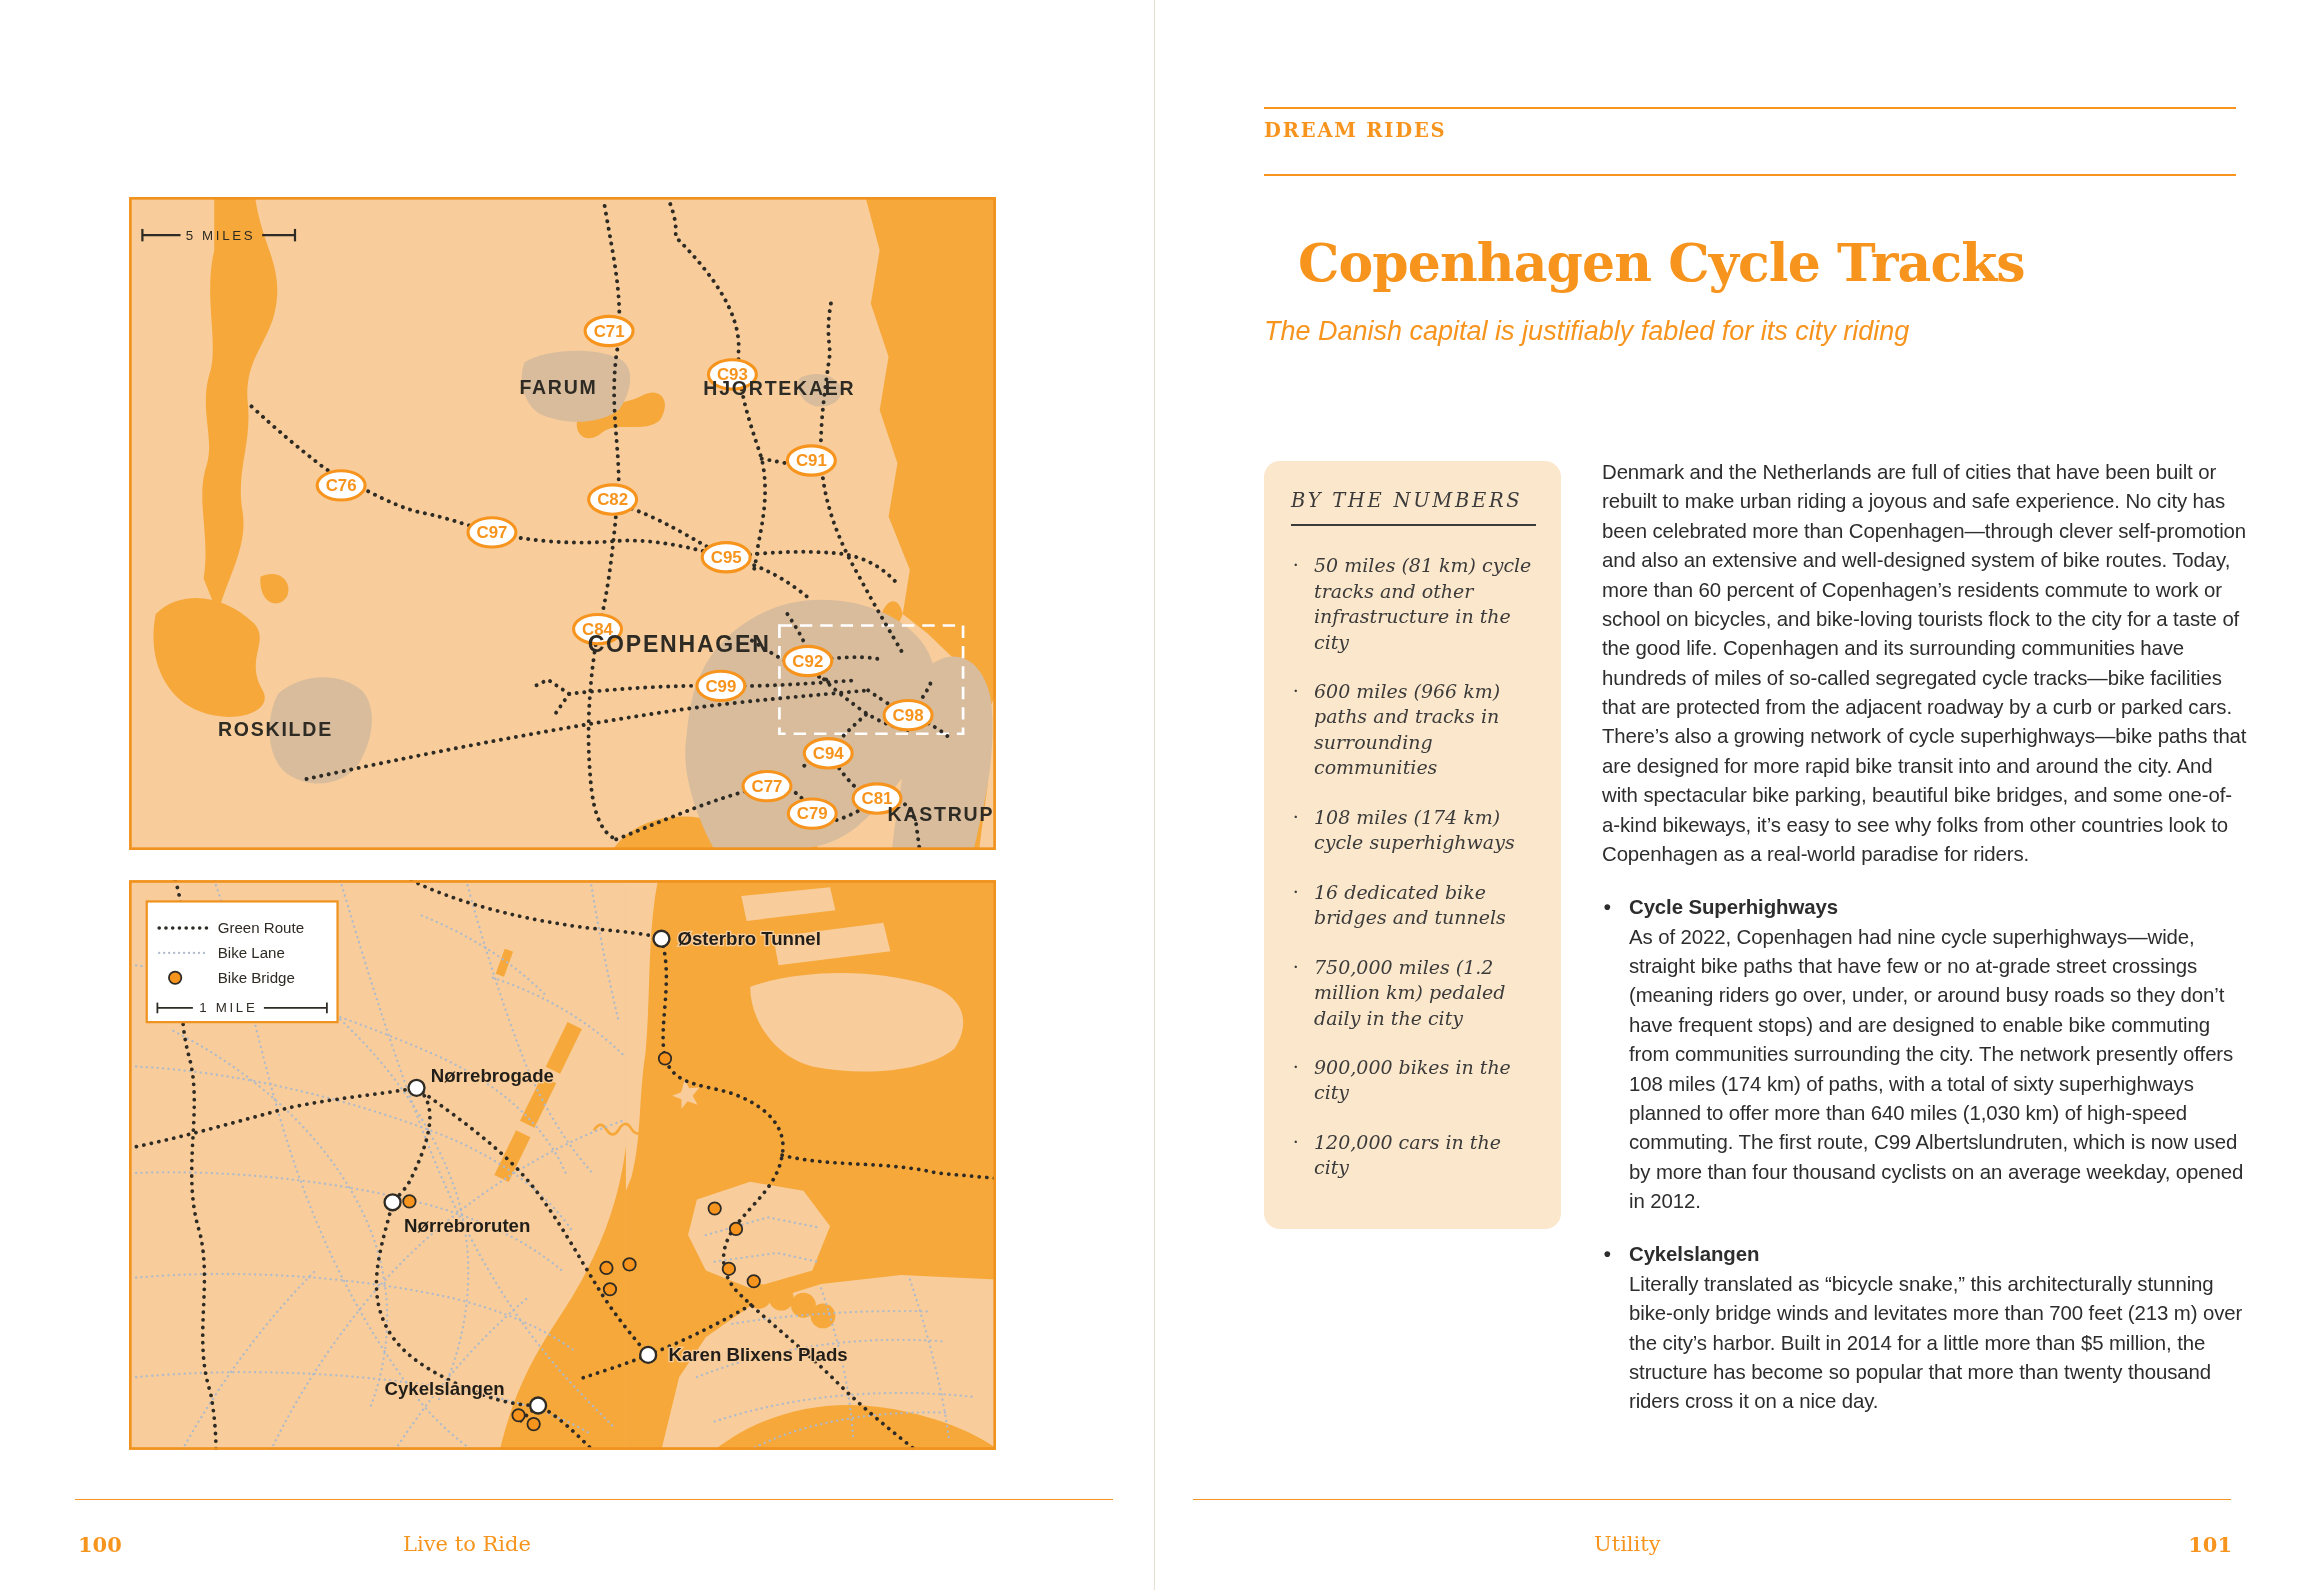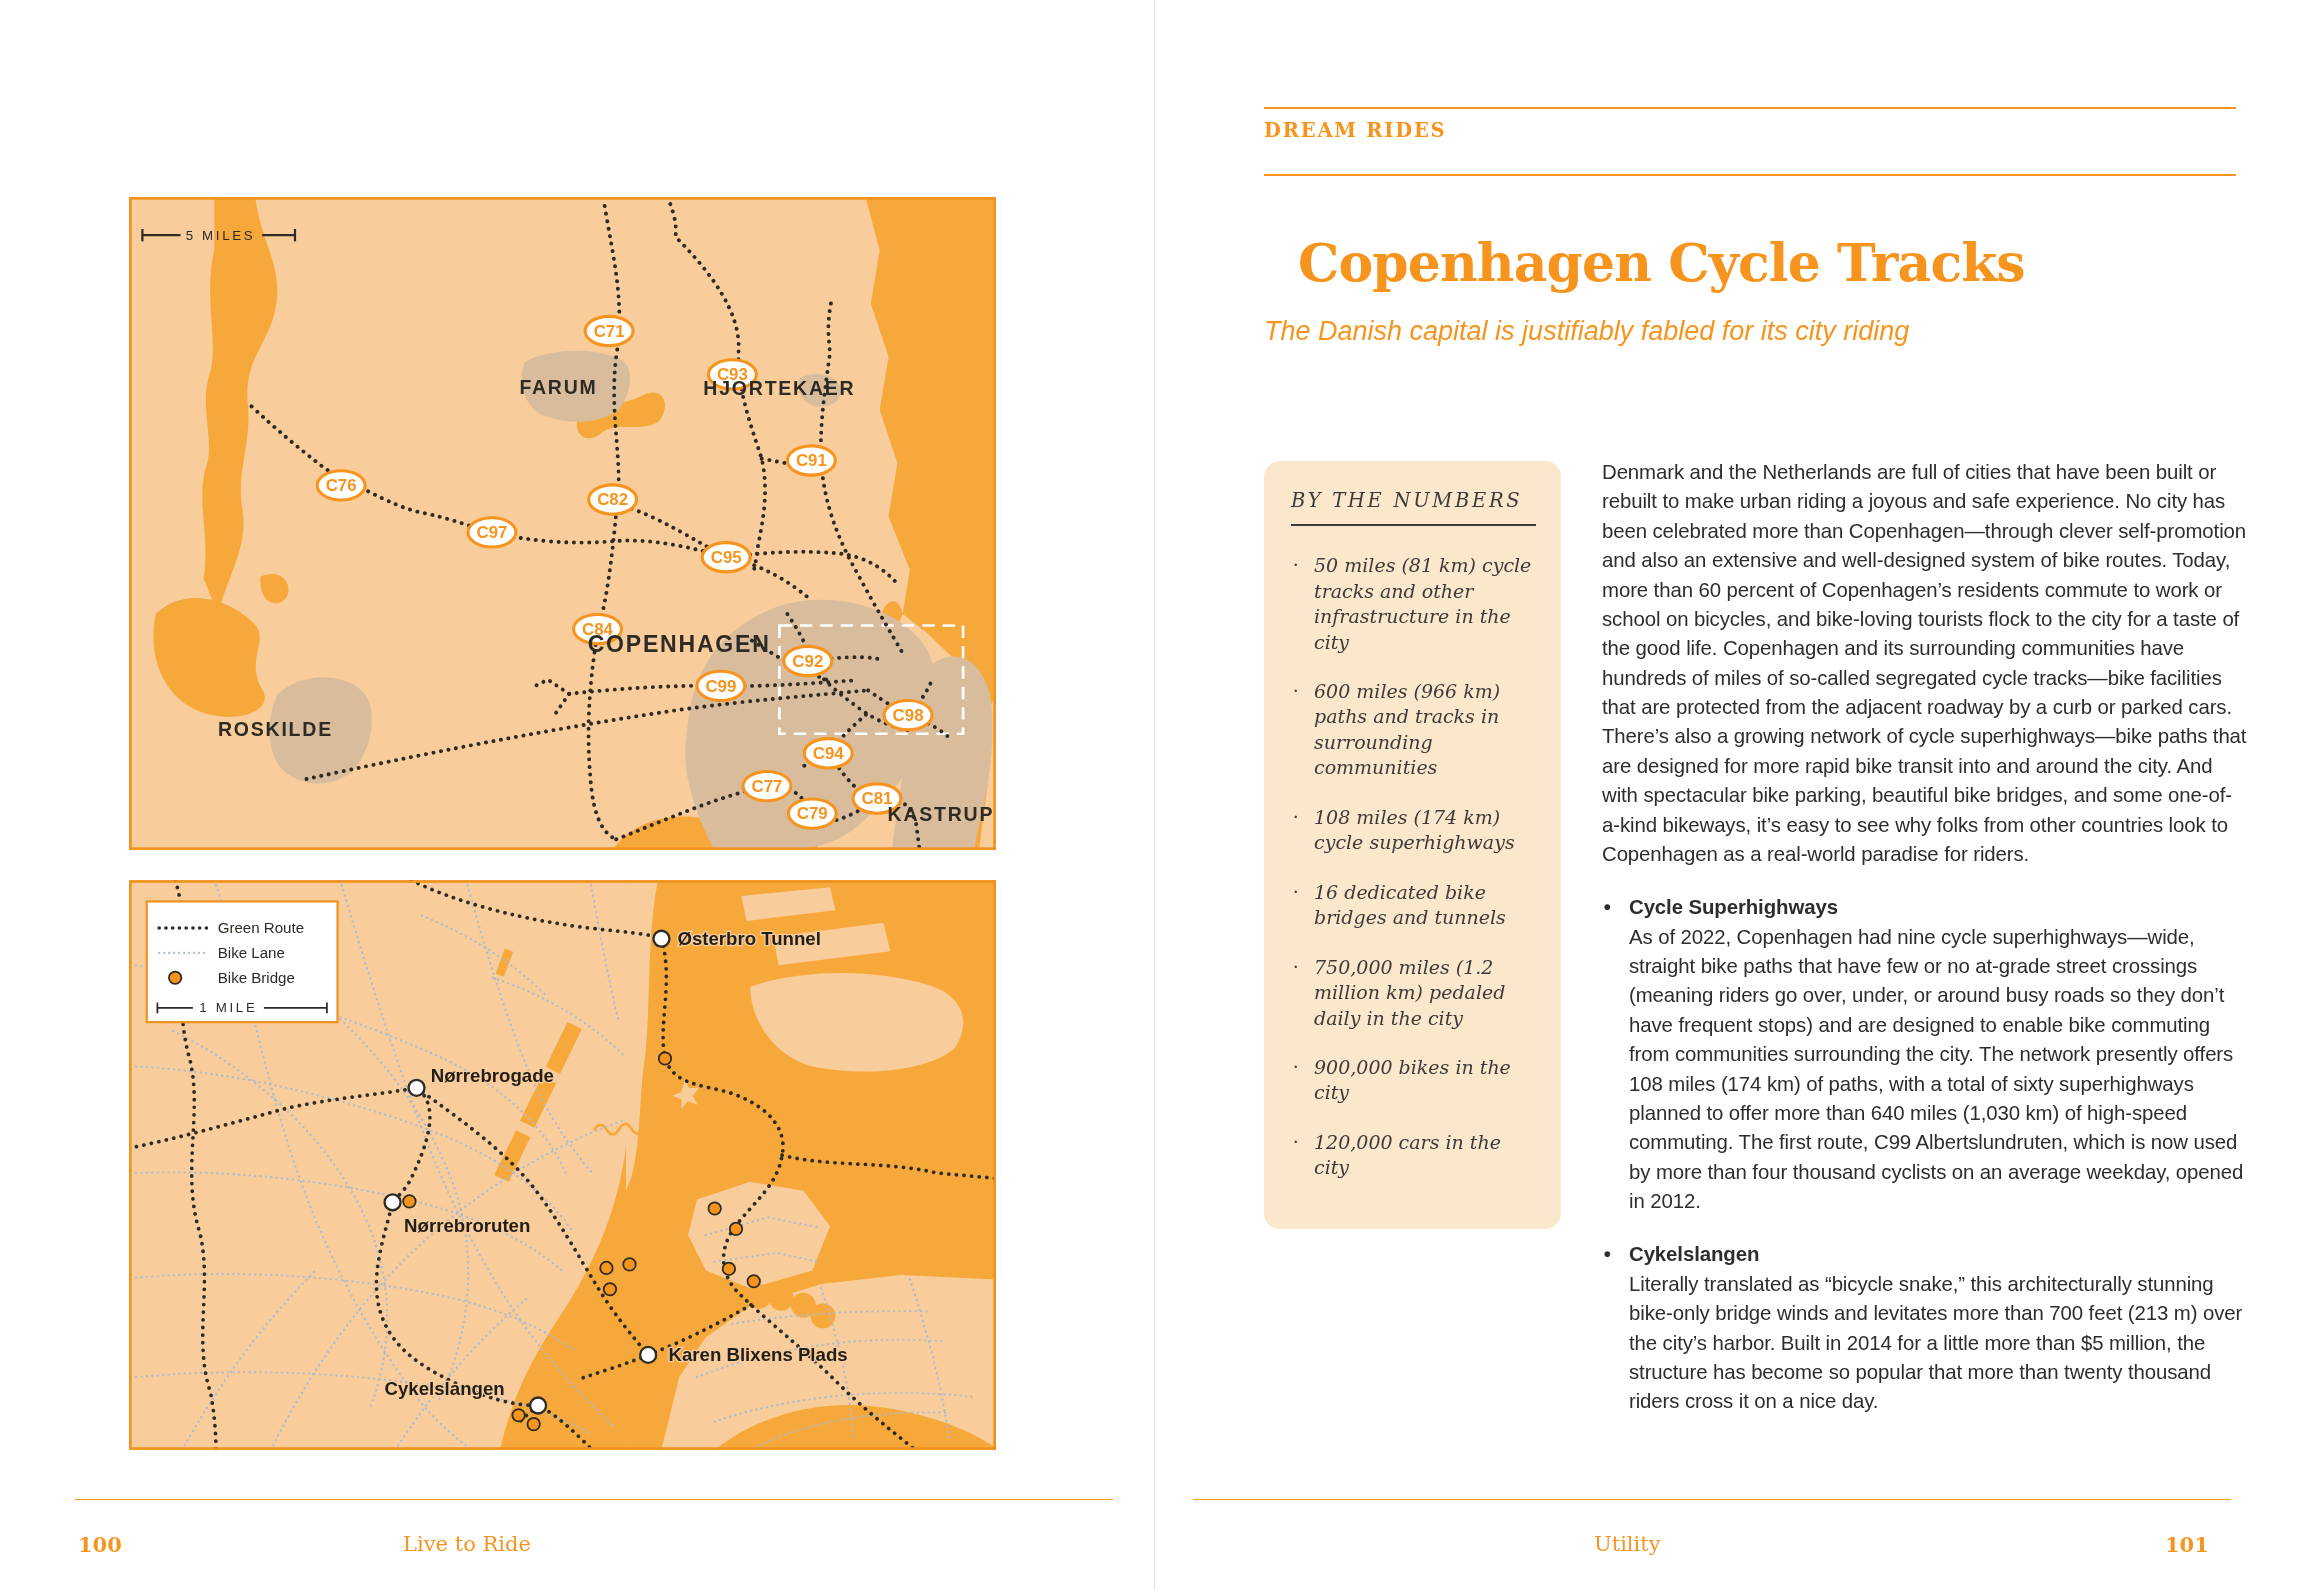--- a/index.html
+++ b/index.html
@@ -39,21 +39,21 @@
   .sec-head::before{content:"\2022";position:absolute;left:1.8px;top:0;}
   .sec-text{margin:0 0 0 27px !important;}
 
   .foot-rule-left{left:75px;top:1499px;width:1038px;height:1.3px;}
   .foot-rule-right{left:1193px;top:1499px;width:1038px;height:1.3px;}
   .footer-text{position:absolute;top:1532px;color:#f7941d;font-family:"DejaVu Serif",serif;font-size:21px;}
   .fnum{font-weight:bold;}
   .f100{left:78px;}
   .flive{left:373px;width:188px;text-align:center;}
   .futility{left:1594px;}
-  .f101{left:2165px;width:67px;text-align:left;}
+  .f101{left:2165px;width:67px;text-align:right;}
 
   
   .place{font-family:"Liberation Sans",sans-serif;font-weight:bold;fill:#2e2a24;letter-spacing:2px;}
   .badge-t{font-family:"Liberation Sans",sans-serif;font-weight:bold;fill:#f7941d;font-size:19px;text-anchor:middle;}
   .maplabel{font-family:"Liberation Sans",sans-serif;font-weight:bold;fill:#211e1a;font-size:21px;
             paint-order:stroke;stroke:#f8cd9b;stroke-width:3px;}
   .legend-t{font-family:"Liberation Sans",sans-serif;fill:#2e2a24;font-size:17px;}
   .scale-t{font-family:"Liberation Sans",sans-serif;fill:#2e2a24;font-size:15px;letter-spacing:3px;}
 </style>
 </head>

